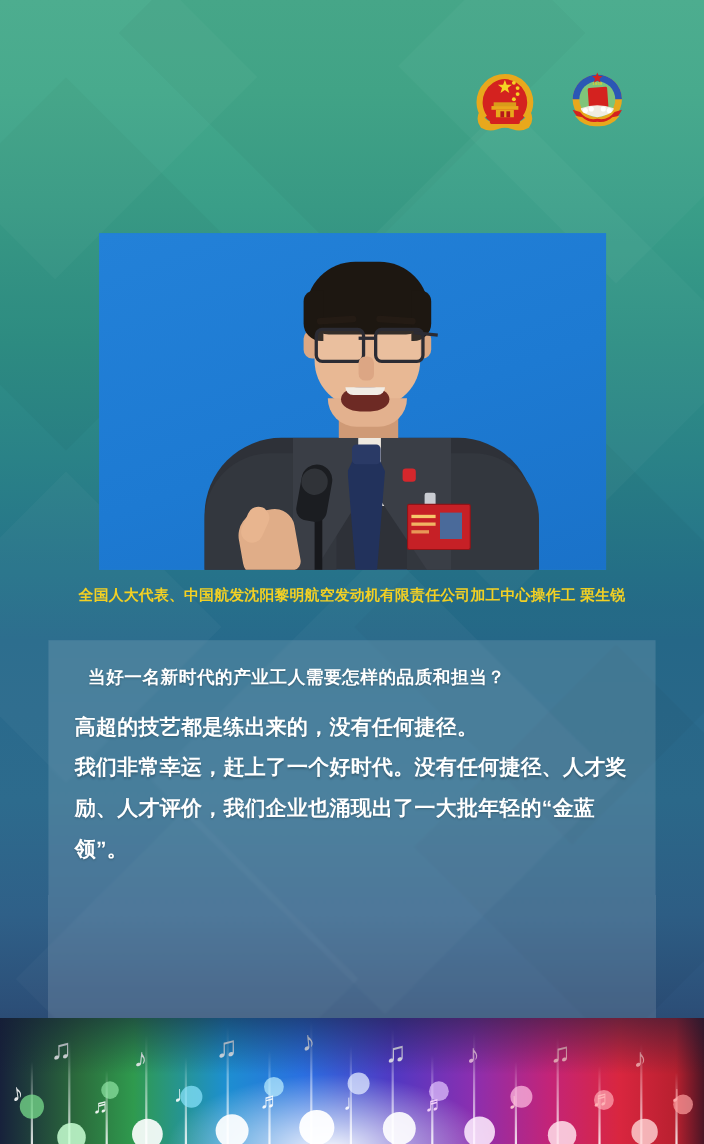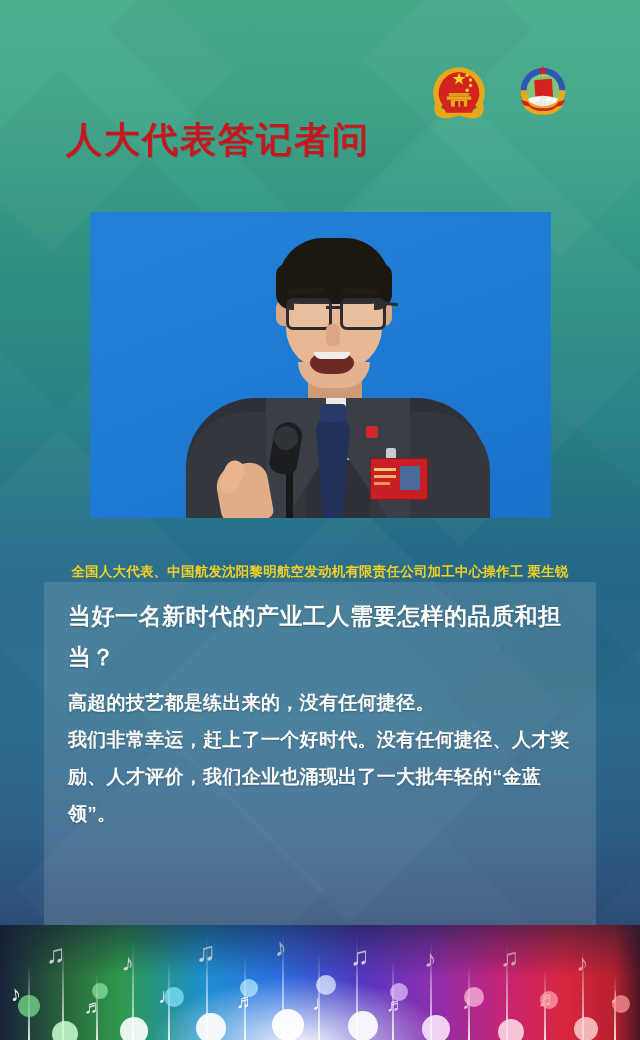--- a/index.html
+++ b/index.html
@@ -210,43 +210,43 @@
   .caption {
     position: absolute;
     left: 0; top: 532px;
     width: 640px;
     text-align: center;
     font-size: 13.5px;
     font-weight: bold;
     color: #f2d024;
     letter-spacing: .2px;
     white-space: nowrap;
-    margin-top: 31px;
   }
 
   
   .panel {
     position: absolute;
     left: 44px; top: 582px;
     width: 552px; height: 370px;
     background: rgba(255,255,255,.13);
     backdrop-filter: blur(1px);
   }
   .panel-inner {
     position: absolute;
     left: 24px; right: 18px; top: 14px;
   }
   .question {
     color: #ffffff;
-    font-size: 23px;
+    font-size: 16px;
     font-weight: bold;
     line-height: 41px;
     letter-spacing: .5px;
     text-shadow: 0 1px 2px rgba(0,0,0,.28);
     margin-bottom: 6px;
+    margin-left: 12px;
   }
   .answers { }
   .answer-p {
     color: #ffffff;
     font-size: 19px;
     font-weight: bold;
     line-height: 37px;
     letter-spacing: .3px;
     text-shadow: 0 1px 2px rgba(0,0,0,.25);
   }
@@ -306,21 +306,20 @@
     <div class="facet" style="left:300px; top:160px; width:320px; height:320px;"></div>
     <div class="facet dark" style="left:380px; top:430px; width:280px; height:280px;"></div>
     <div class="facet" style="left:-40px; top:470px; width:200px; height:200px;"></div>
     <div class="facet" style="left:200px; top:560px; width:300px; height:300px;"></div>
     <div class="facet dark" style="left:430px; top:640px; width:260px; height:260px;"></div>
     <div class="facet" style="left:60px; top:780px; width:220px; height:220px;"></div>
   </div>
 
   <div class="header">
 
-    <div class="title">人大代表答记者问</div>
 
     <div class="emblems">
 
       <div class="emblem">
         <svg viewBox="0 0 100 100" width="68" height="68" aria-hidden="true">
           <circle cx="50" cy="48" r="34" fill="#d4221f"></circle>
           <path d="M50 12 A38 38 0 0 0 12 50 A38 38 0 0 0 20 73 L26 68 A31 31 0 0 1 50 19 A31 31 0 0 1 74 68 L80 73 A38 38 0 0 0 88 50 A38 38 0 0 0 50 12 Z" fill="#e8a81c"></path>
           <path d="M16 62 Q10 74 18 84 Q28 90 40 86 L50 83 L60 86 Q72 90 82 84 Q90 74 84 62 L78 70 Q68 80 56 78 L50 76 L44 78 Q32 80 22 70 Z" fill="#e8a81c"></path>
           <rect x="30" y="74" width="40" height="5" rx="2" fill="#d4221f"></rect>
           <rect x="28" y="80" width="44" height="4" rx="2" fill="#e8a81c"></rect>

